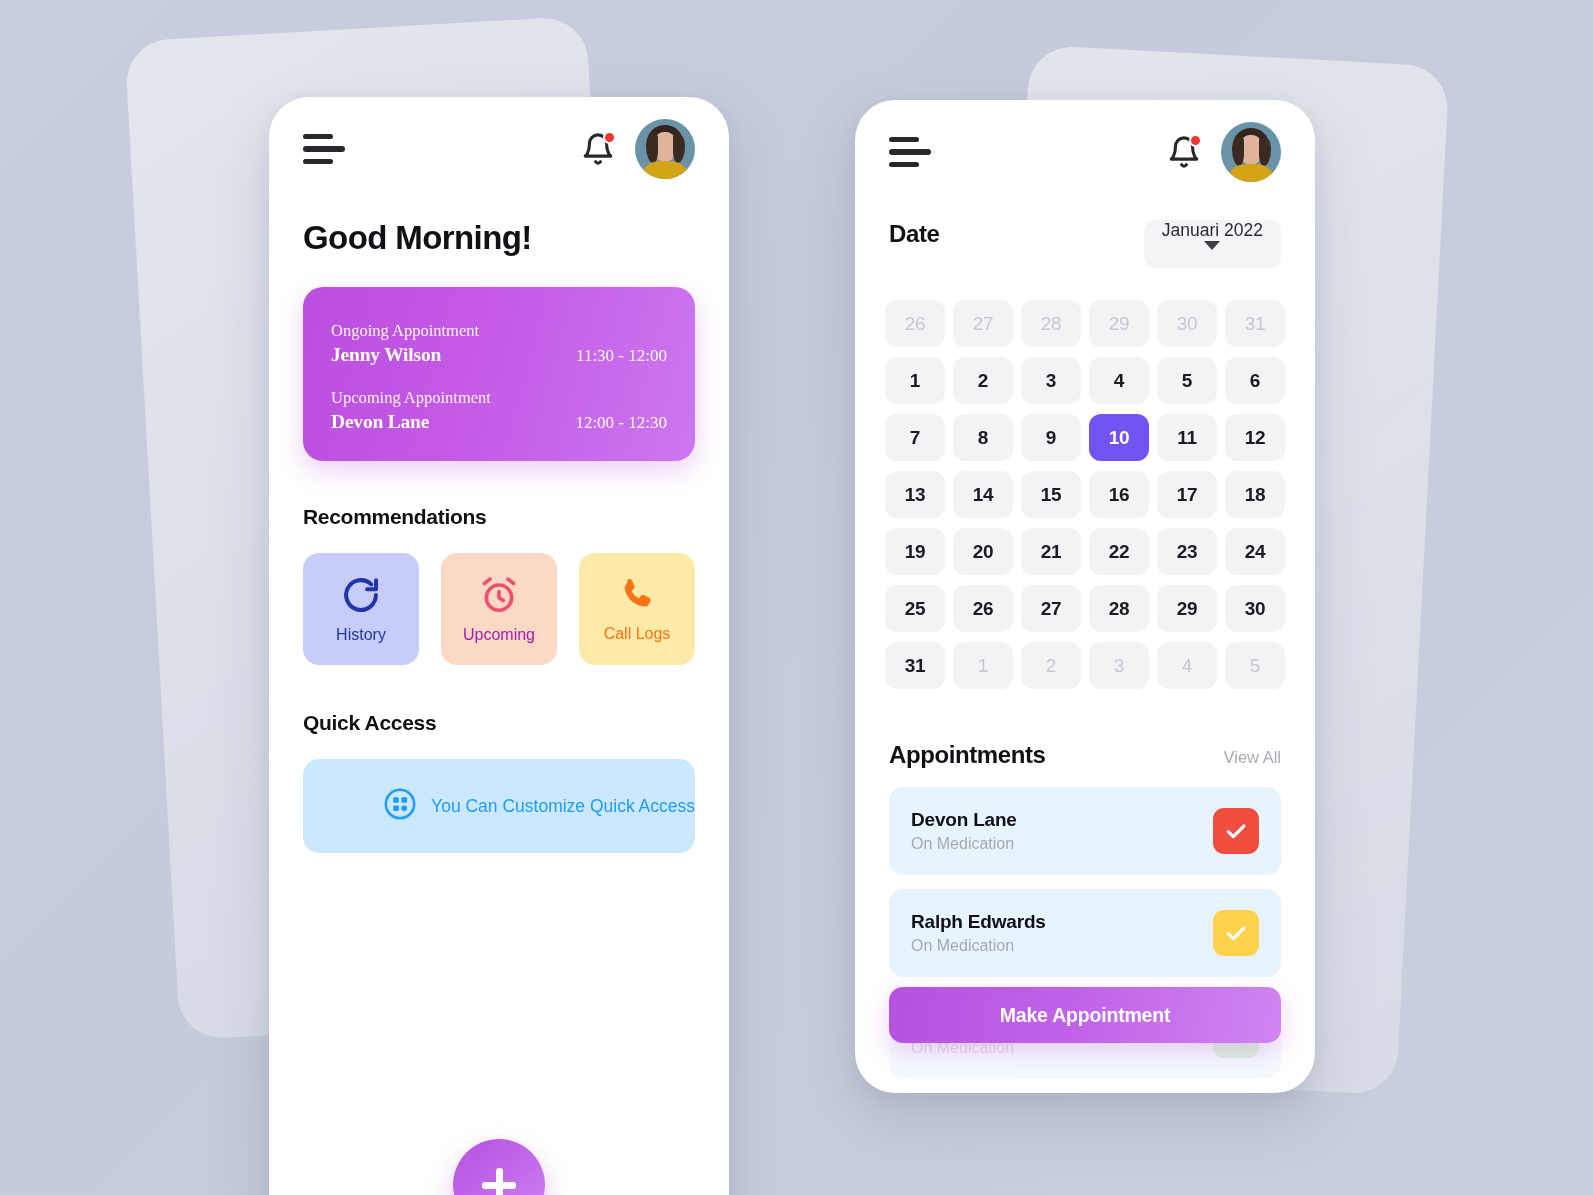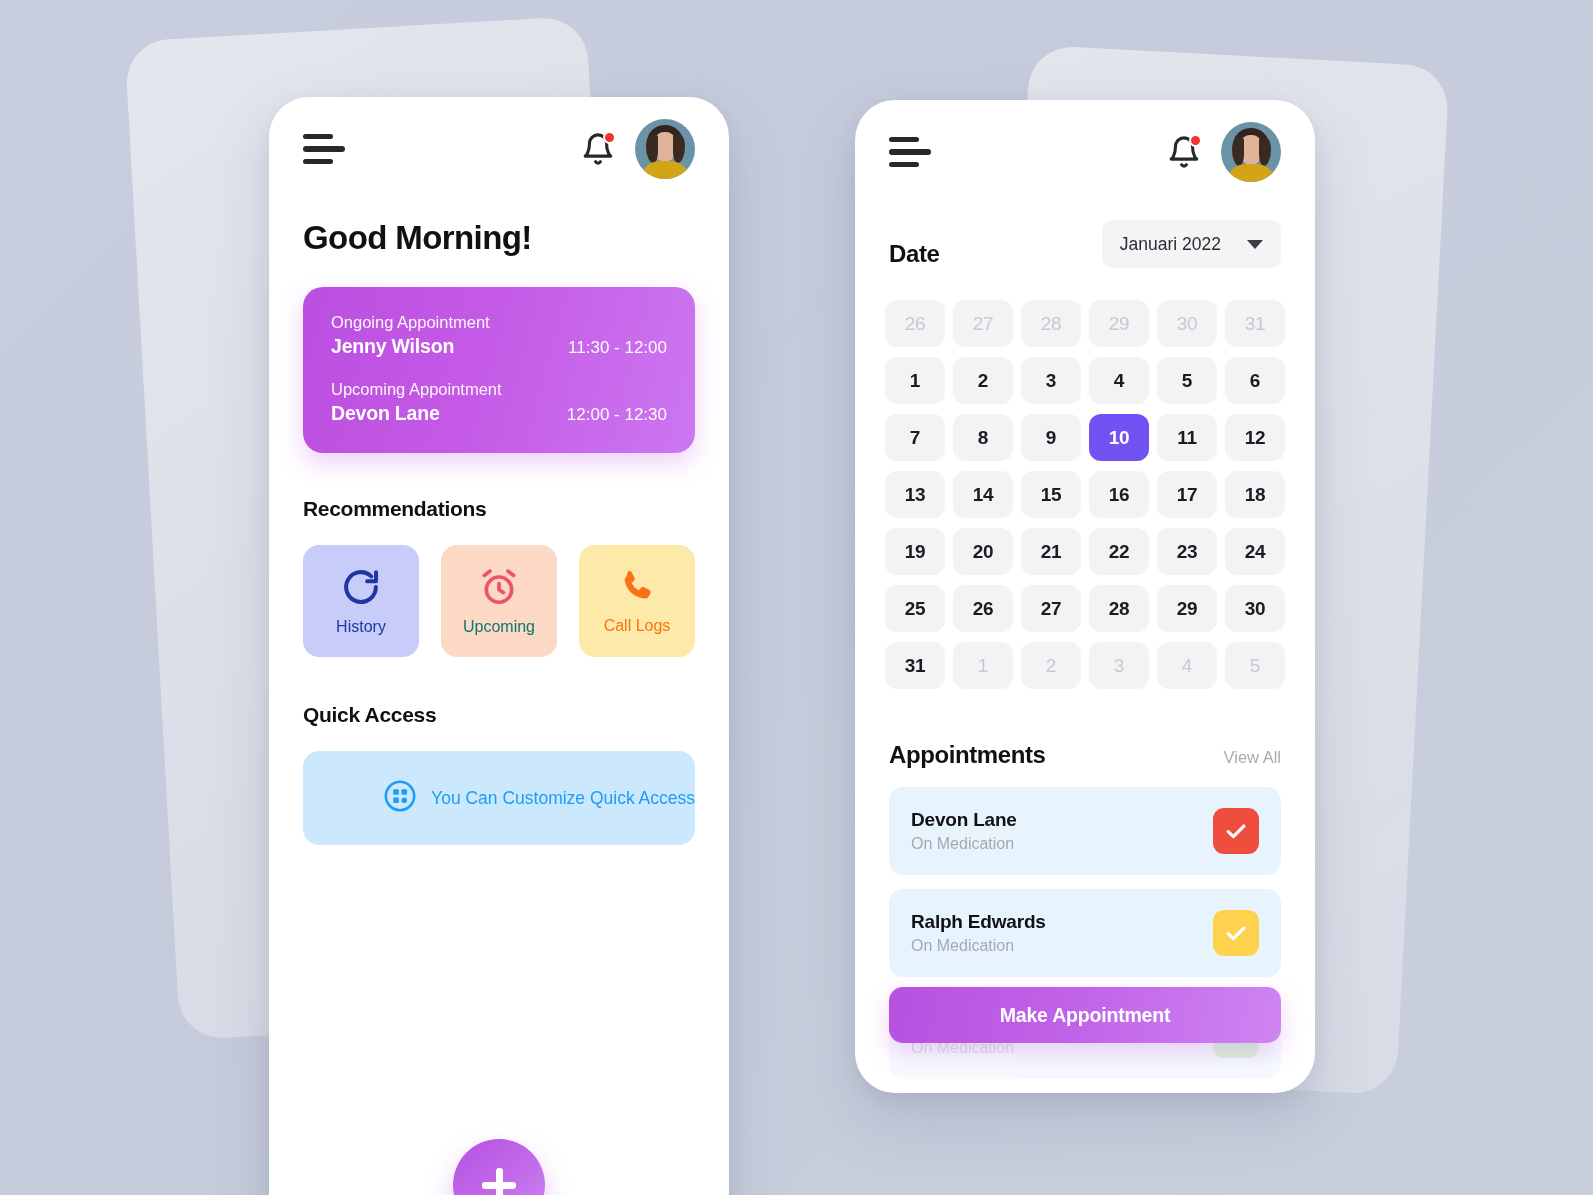--- a/index.html
+++ b/index.html
@@ -125,23 +125,24 @@
   .greet-line2 {
     font-size: 33px; font-weight: 700; letter-spacing: -0.6px;
     color: #101114; line-height: 1.28;
   }
 
   
   .appt-card {
     margin: 28px 34px 0 34px;
     background: linear-gradient(105deg, #bb4fe0 0%, #c45ae6 45%, #cc77f0 100%);
     border-radius: 20px;
-    padding: 26px 28px 28px 28px;
+    padding: 34px 28px 28px 28px;
     color: #ffffff;
     box-shadow: 0 10px 24px rgba(190,90,225,0.28);
+    font-family: Liberation Serif, serif;
   }
   .appt-label {
     font-size: 16.5px; color: rgba(255,255,255,0.94);
     font-weight: 400; margin-bottom: 3px;
   }
   .appt-row { display: flex; justify-content: space-between; align-items: baseline; }
   .appt-name { font-size: 19.5px; font-weight: 700; letter-spacing: -0.2px; }
   .appt-time { font-size: 17px; font-weight: 400; color: rgba(255,255,255,0.97); }
   .appt-gap { height: 22px; }
 
@@ -215,31 +216,32 @@
     position: relative; width: 34px; height: 34px;
   }
   .fab-plus::before, .fab-plus::after {
     content: ""; position: absolute; background: #fff; border-radius: 3px;
   }
   .fab-plus::before { left: 0; top: 13.5px; width: 34px; height: 7px; }
   .fab-plus::after  { top: 0; left: 13.5px; height: 34px; width: 7px; }
 
   
   .date-header {
-    display: flex; align-items: flex-end; justify-content: space-between;
+    display: flex; align-items: flex-start; justify-content: space-between;
     padding: 16px 34px 0 34px;
   }
   .date-title { font-size: 24px; font-weight: 700; color: #101114; letter-spacing: -0.4px; }
   .date-select {
     background: #f3f4f6;
     border-radius: 10px;
     height: 48px;
     padding: 0 18px;
-    display: flex; align-items: center; gap: 26px;
-    cursor: pointer;
+    display: flex; align-items: center; 
+    cursor: pointer;
+    flex-direction: column;
   }
   .date-select-label { font-size: 17.5px; color: #2b2d31; }
   .caret {
     width: 0; height: 0;
     border-left: 8px solid transparent;
     border-right: 8px solid transparent;
     border-top: 9px solid #3b3d42;
   }
 
   
@@ -372,21 +374,21 @@
 
       <div class="rec-card" style="background:#fbd9c4;">
         <span>
           <svg width="42" height="42" viewBox="0 0 24 24" fill="none" stroke="#f0506f" stroke-width="2.1" stroke-linecap="round" stroke-linejoin="round">
             <circle cx="12" cy="13.5" r="7.2"></circle>
             <path d="M12 10v3.6l2.5 1.6"></path>
             <path d="M3.6 5.4 6.9 2.9"></path>
             <path d="M20.4 5.4 17.1 2.9"></path>
           </svg>
         </span>
-        <span class="rec-label" style="color:#0f766e;">Upcoming</span>
+        <span class="rec-label" style="color:#a21caf;">Upcoming</span>
       </div>
 
       <div class="rec-card" style="background:#fde9a8;">
         <span>
           <svg width="40" height="40" viewBox="0 0 24 24" fill="#f97316">
             <path d="M6.6 2.6c.8-.5 1.9-.2 2.3.7l1.5 3c.4.8.2 1.7-.5 2.2l-1.2.9c.9 2 2.5 3.6 4.5 4.5l.9-1.2c.5-.7 1.4-.9 2.2-.5l3 1.5c.9.4 1.2 1.5.7 2.3l-1.1 1.8c-.5.8-1.4 1.2-2.3 1.1C9.7 18 6 14.3 4.6 8.3c-.2-.9.2-1.8 1-2.3z"></path>
           </svg>
         </span>
         <span class="rec-label" style="color:#f97316;">Call Logs</span>
       </div>

